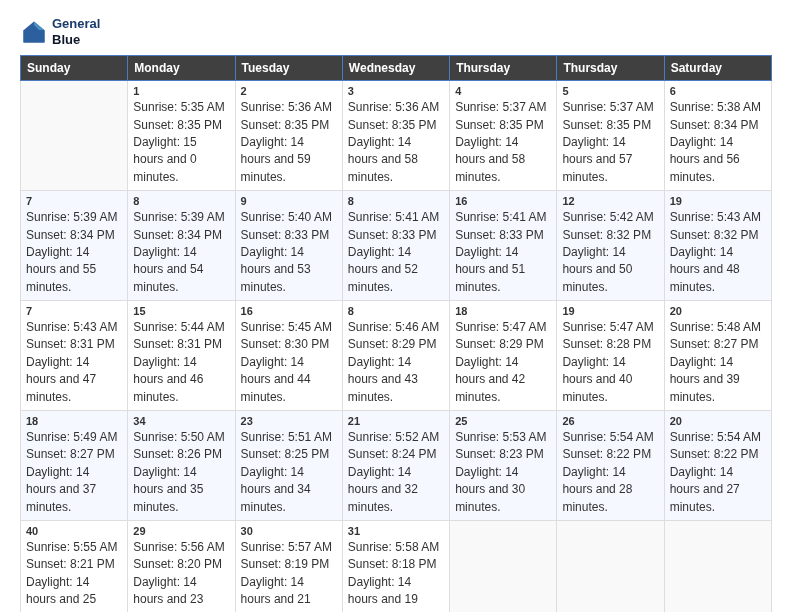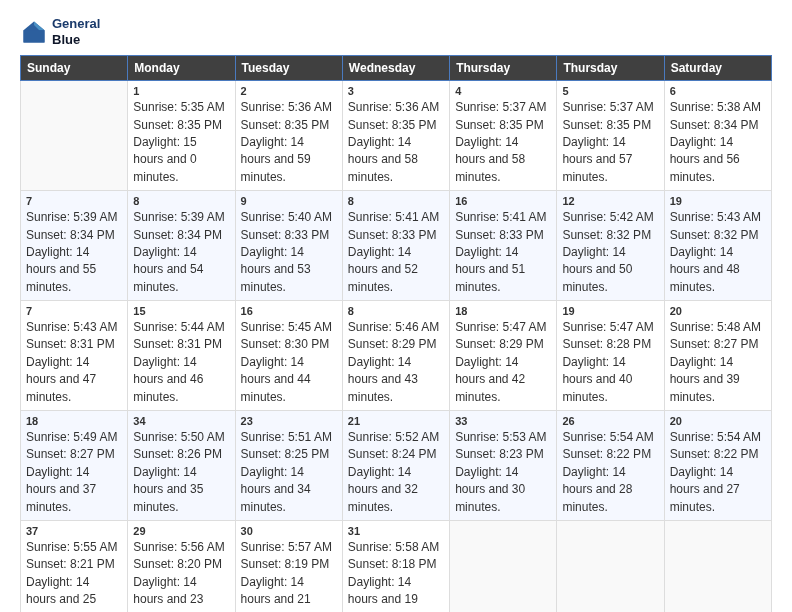--- a/index.html
+++ b/index.html
@@ -233,35 +233,35 @@
           </td>
           <td>
             <span class="day-num">23</span>
             <div class="day-info">Sunrise: 5:51 AM<br>Sunset: 8:25 PM<br>Daylight: 14 hours and 34 minutes.</div>
           </td>
           <td>
             <span class="day-num">21</span>
             <div class="day-info">Sunrise: 5:52 AM<br>Sunset: 8:24 PM<br>Daylight: 14 hours and 32 minutes.</div>
           </td>
           <td>
-            <span class="day-num">33</span>
+            <span class="day-num">25</span>
             <div class="day-info">Sunrise: 5:53 AM<br>Sunset: 8:23 PM<br>Daylight: 14 hours and 30 minutes.</div>
           </td>
           <td>
             <span class="day-num">26</span>
             <div class="day-info">Sunrise: 5:54 AM<br>Sunset: 8:22 PM<br>Daylight: 14 hours and 28 minutes.</div>
           </td>
           <td>
             <span class="day-num">20</span>
             <div class="day-info">Sunrise: 5:54 AM<br>Sunset: 8:22 PM<br>Daylight: 14 hours and 27 minutes.</div>
           </td>
         </tr>
         <tr>
           <td>
-            <span class="day-num">37</span>
+            <span class="day-num">40</span>
             <div class="day-info">Sunrise: 5:55 AM<br>Sunset: 8:21 PM<br>Daylight: 14 hours and 25 minutes.</div>
           </td>
           <td>
             <span class="day-num">29</span>
             <div class="day-info">Sunrise: 5:56 AM<br>Sunset: 8:20 PM<br>Daylight: 14 hours and 23 minutes.</div>
           </td>
           <td>
             <span class="day-num">30</span>
             <div class="day-info">Sunrise: 5:57 AM<br>Sunset: 8:19 PM<br>Daylight: 14 hours and 21 minutes.</div>
           </td>

